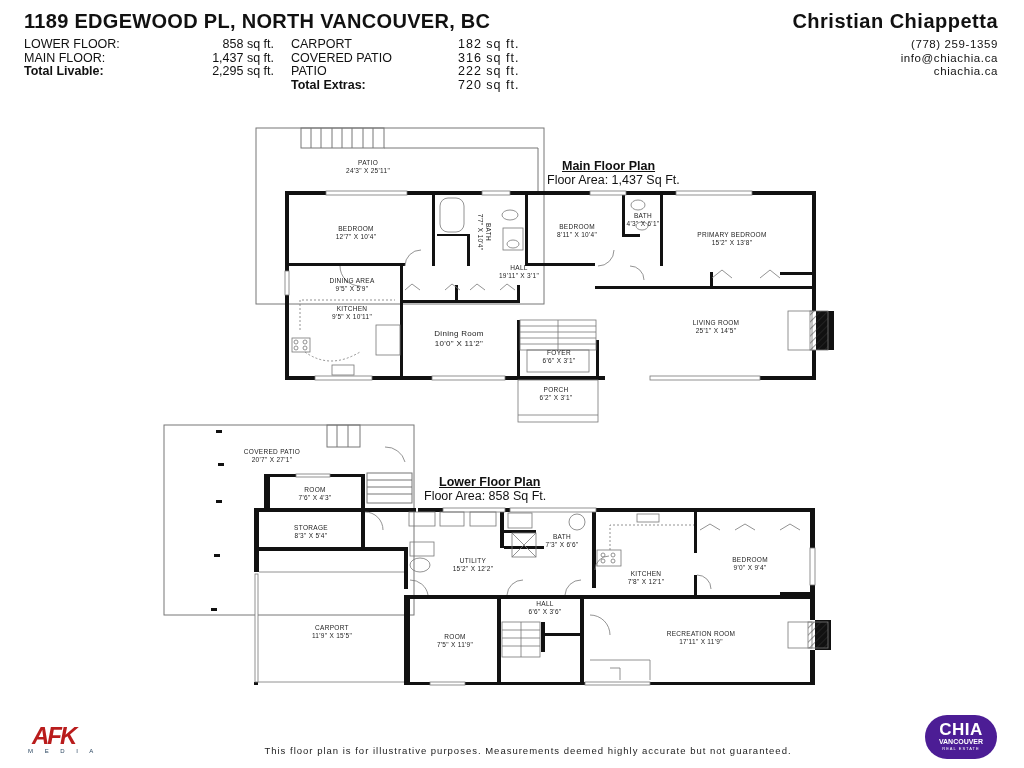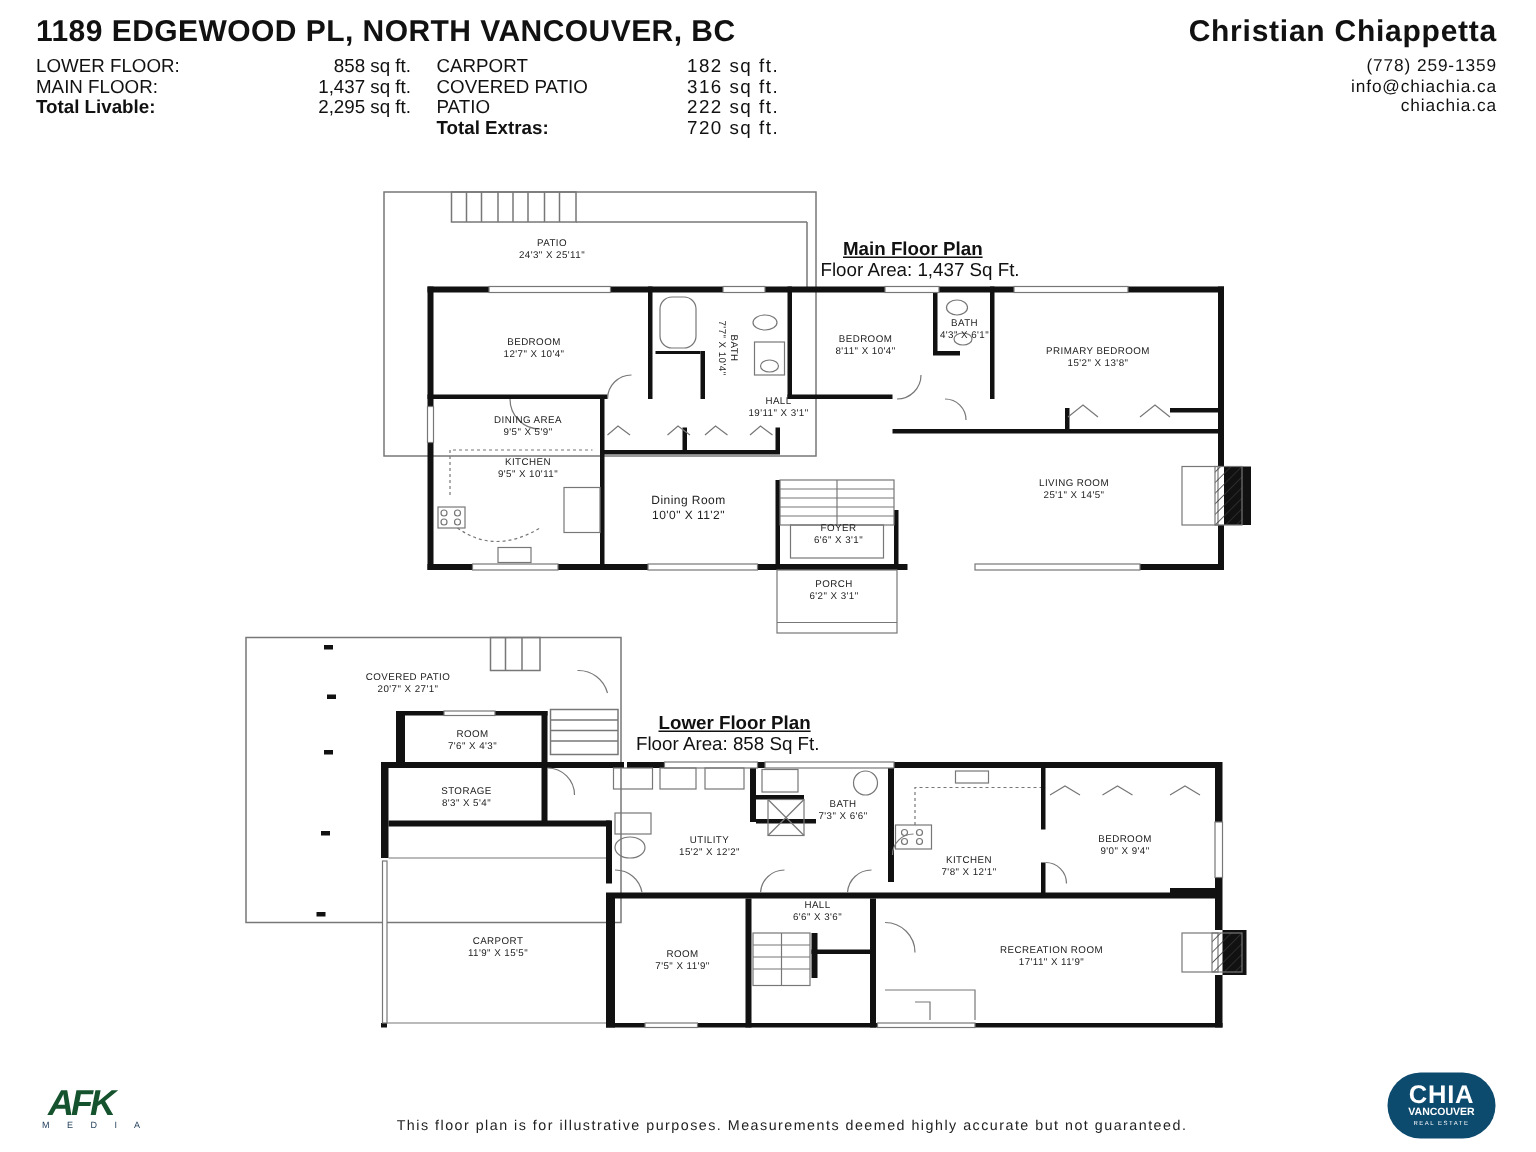--- a/index.html
+++ b/index.html
@@ -367,21 +367,21 @@
 <div class="room-label" style="left:545px;top:608px">
     <div>HALL</div>
     <div>6'6" X 3'6"</div>
   </div>
 <div class="room-label" style="left:701px;top:638px">
     <div>RECREATION ROOM</div>
     <div>17'11" X 11'9"</div>
   </div>
 
 <div class="abs" style="left:28px;top:724px;width:76px;height:30px">
-  <div style="position:absolute;left:4px;top:0;font-size:24px;font-weight:bold;color:#14532d;letter-spacing:-2px;font-style:italic;line-height:24px">AFK</div>
+  <div style="position:absolute;left:4px;top:0;font-size:24px;font-weight:bold;color:#b91c1c;letter-spacing:-2px;font-style:italic;line-height:24px">AFK</div>
   <div style="position:absolute;left:0;top:24px;font-size:6px;color:#1f3c58;letter-spacing:5px;line-height:6px">M E D I A</div>
 </div>
 <div class="abs footer">This floor plan is for illustrative purposes. Measurements deemed highly accurate but not guaranteed.</div>
-<div class="abs" style="left:925px;top:715px;width:72px;height:44px;background:#0c4a6e;border-radius:22px;color:#fff;text-align:center">
+<div class="abs" style="left:925px;top:715px;width:72px;height:44px;background:#4c1d95;border-radius:22px;color:#fff;text-align:center">
   <div style="font-size:17px;font-weight:bold;line-height:17px;margin-top:6px;letter-spacing:0.5px">CHIA</div>
   <div style="font-size:7px;font-weight:bold;line-height:8px">VANCOUVER</div>
   <div style="font-size:4px;line-height:5px;letter-spacing:1px">REAL ESTATE</div>
 </div>
 
 </body></html>

